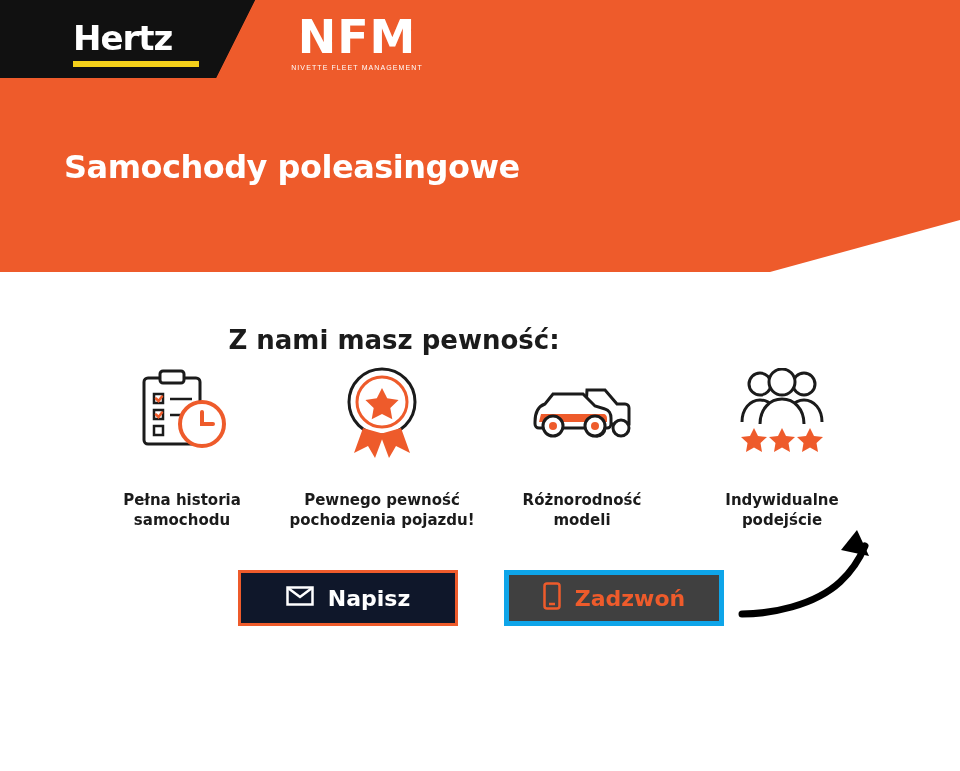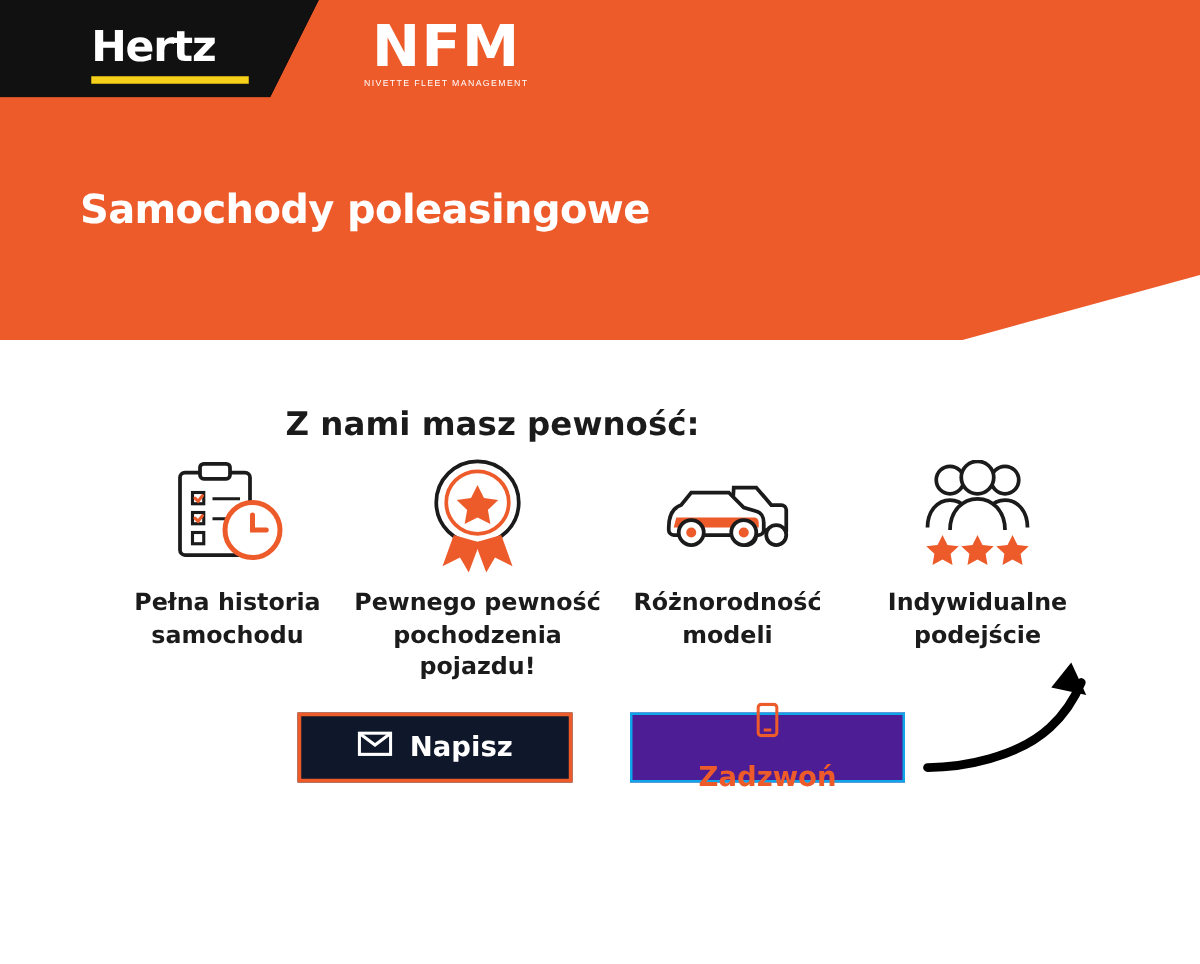--- a/index.html
+++ b/index.html
@@ -109,23 +109,23 @@
     width: 200px;
     text-align: center;
   }
   .feature .icon-wrap {
     height: 100px;
     display: flex;
     align-items: center;
     justify-content: center;
   }
   .feature .cap {
-    margin-top: 8px;
+    margin-top: 28px;
     color: #1b1b1b;
-    font-size: 19px;
+    font-size: 15px;
     font-weight: bold;
     line-height: 1.35;
     font-family: "DejaVu Sans", sans-serif;
     white-space: pre-line;
   }
 
   
   .buttons {
     position: absolute;
     top: 570px;
@@ -144,24 +144,23 @@
     font-weight: bold;
     font-family: "DejaVu Sans", sans-serif;
     cursor: pointer;
   }
   .btn-solid {
     background: #0f172a;
     color: #ffffff;
     border: 3px solid #ee5b2b;
   }
   .btn-outline {
-    background: #4c1d95;
+    background: #404040;
     color: #ee5b2b;
-    border: 2px solid #0ea5e9;
-    flex-direction: column;
+    border: 5px solid #0ea5e9;
   }
 
   .arrow {
     position: absolute;
     left: 736px; top: 528px;
   }
 </style>
 </head>
 <body>
 

